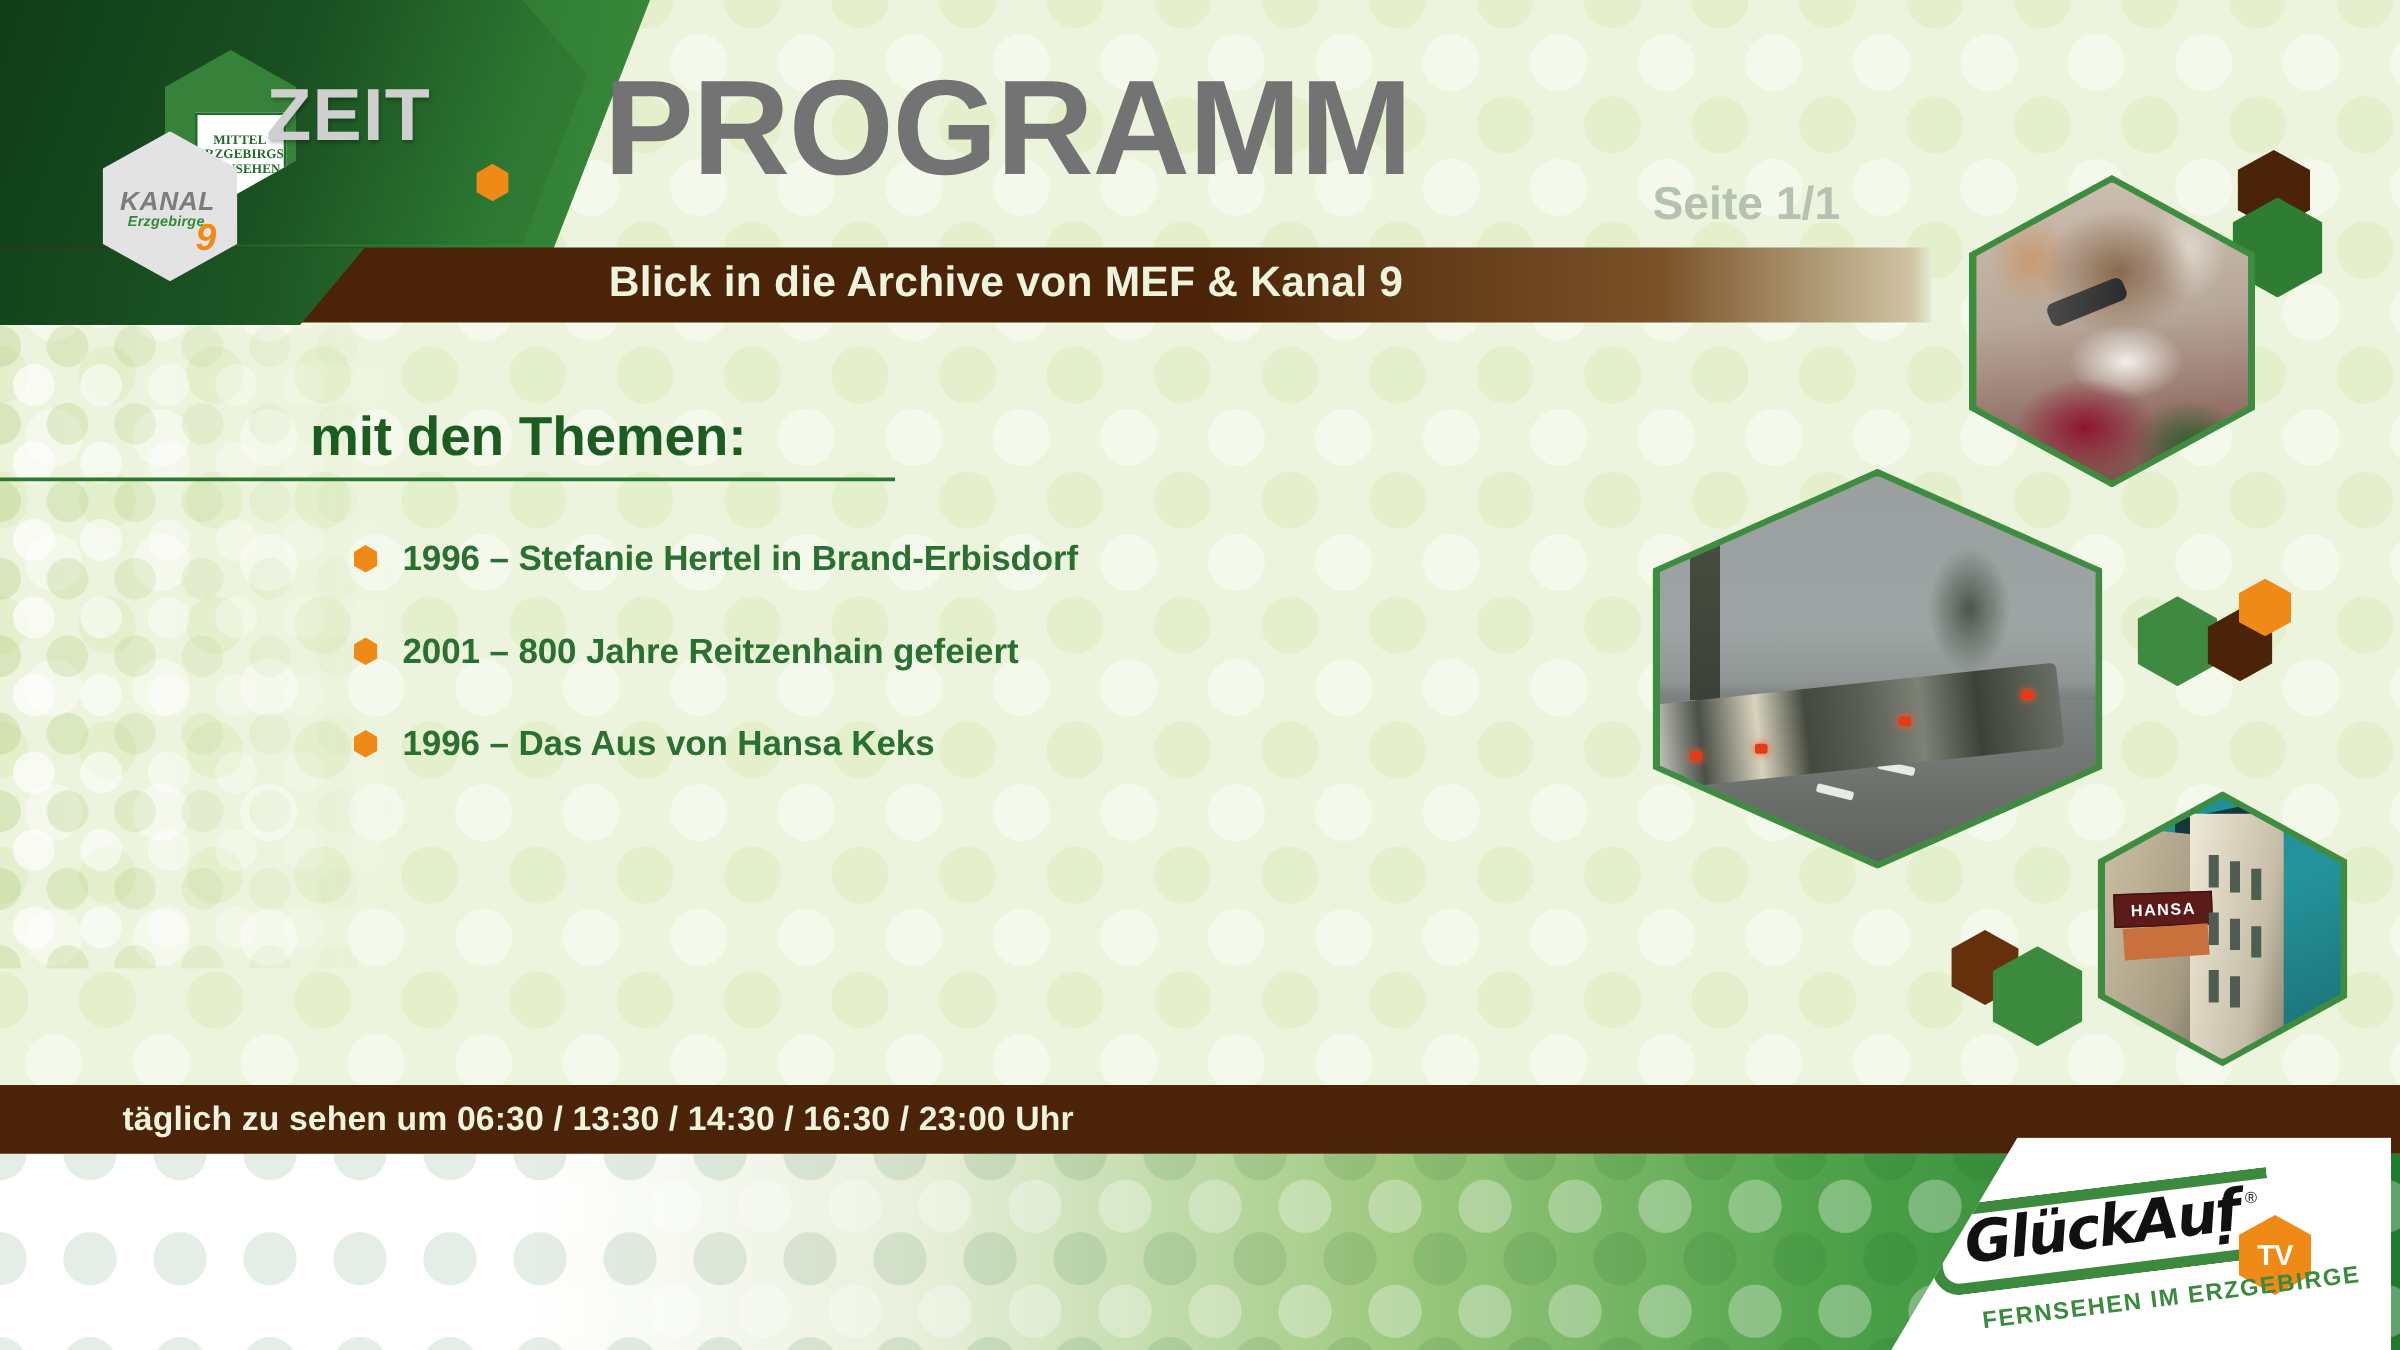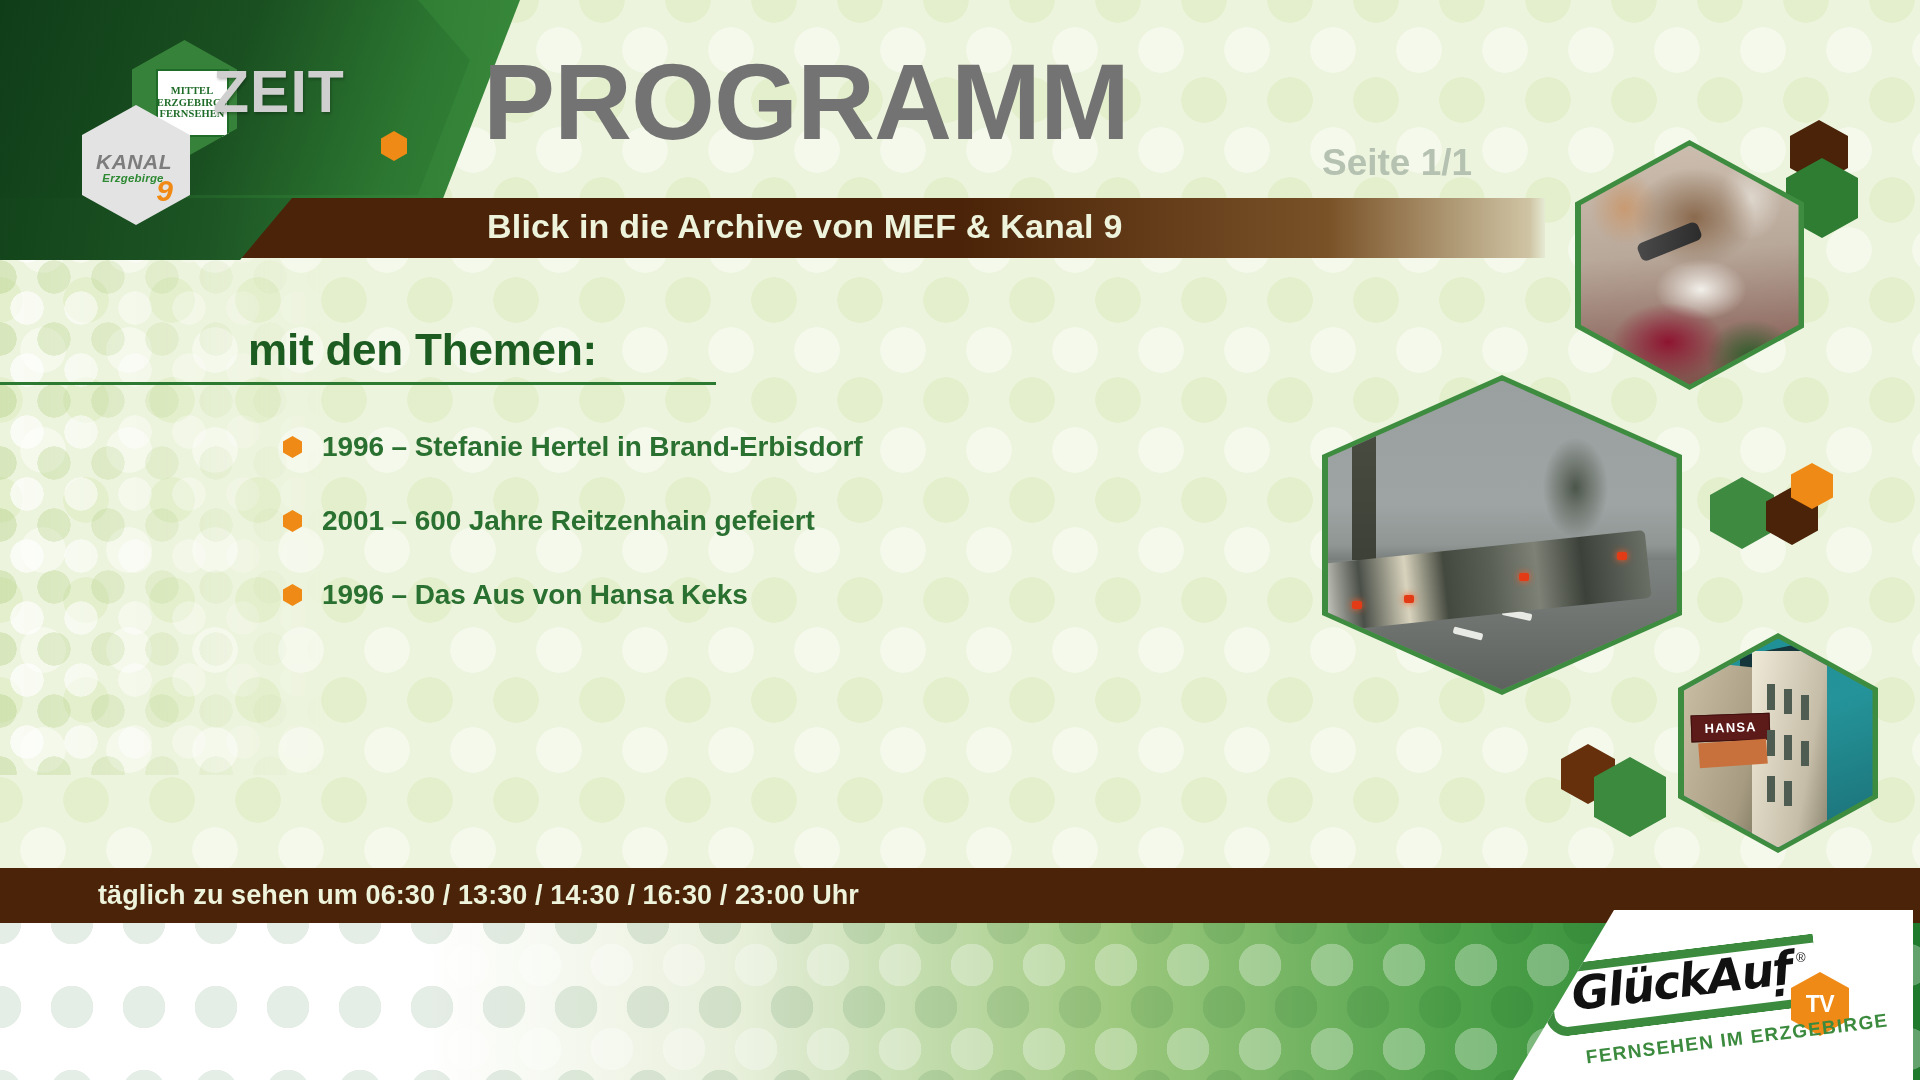--- a/index.html
+++ b/index.html
@@ -59,21 +59,21 @@
   }
 
   
   .hexlogo{ position:absolute; z-index:7; }
   .hex-shape{
     width:100%; height:100%;
     clip-path:polygon(50% 0%, 100% 25%, 100% 75%, 50% 100%, 0% 75%, 0% 25%);
     display:flex; align-items:center; justify-content:center;
   }
   #mef-hex{ left:132px; top:40px; width:105px; height:118px; }
-  #mef-hex .hex-shape{ background:#37823a; }
+  #mef-hex .hex-shape{ background:#37823a;align-items:flex-end; }
   .mef-card{
     width:73px; height:68px; background:#fff; border:2px solid #1f6b28;
     display:flex; flex-direction:column; align-items:center; justify-content:center;
     margin-left:15px; margin-top:7px;
   }
   .mef-card span{
     font-family:"Liberation Serif", serif; font-weight:700; color:#1f6b28;
     font-size:10.5px; line-height:11.5px; letter-spacing:.1px; white-space:nowrap;
   }
   #k9-hex{ left:82px; top:105px; width:108px; height:120px; }
@@ -367,21 +367,21 @@
   <div class="themen">mit den Themen:</div>
   <div class="themen-rule"></div>
 
   <div class="topics">
     <div class="topic">
       <div class="bullet"></div>
       <div class="topic-text">1996 – Stefanie Hertel in Brand-Erbisdorf</div>
     </div>
     <div class="topic">
       <div class="bullet"></div>
-      <div class="topic-text">2001 – 600 Jahre Reitzenhain gefeiert</div>
+      <div class="topic-text">2001 – 800 Jahre Reitzenhain gefeiert</div>
     </div>
     <div class="topic">
       <div class="bullet"></div>
       <div class="topic-text">1996 – Das Aus von Hansa Keks</div>
     </div>
   </div>
 
   <div class="dhex" style="left:1790px;top:120px;width:58px;height:64px;background:#4a2308;"></div>
   <div class="dhex" style="left:1786px;top:158px;width:72px;height:80px;background:#2f7c33;"></div>
 

